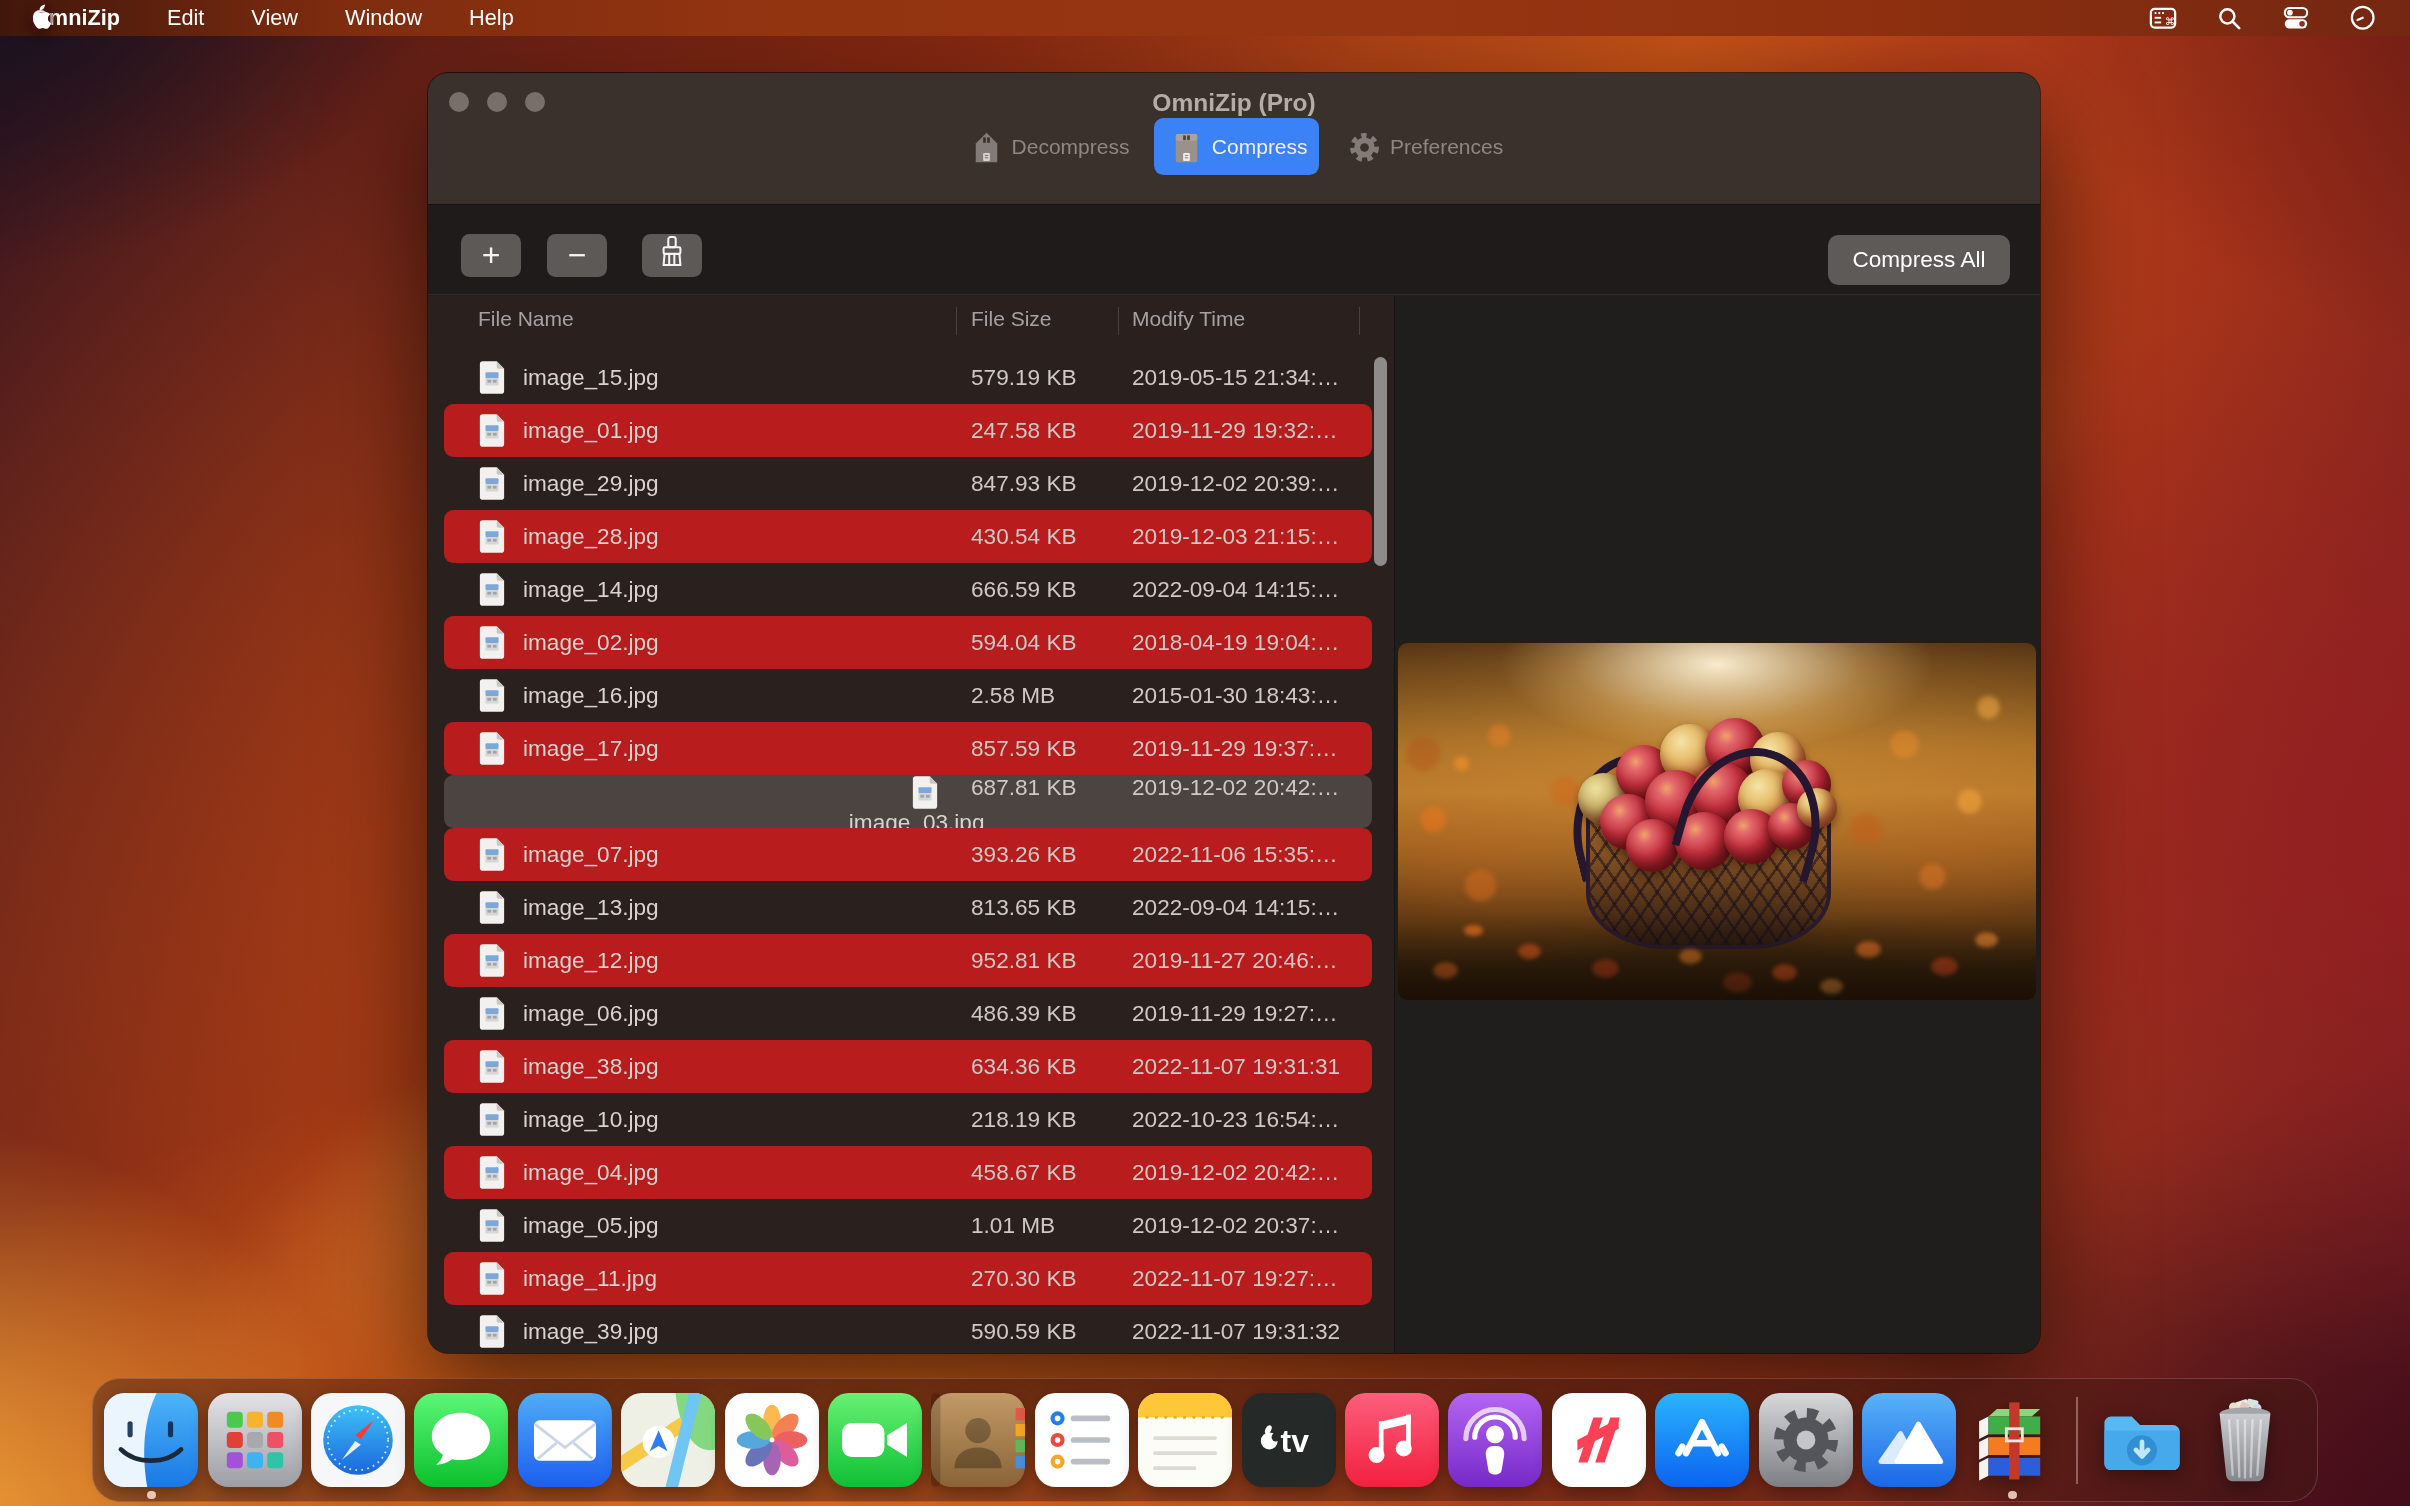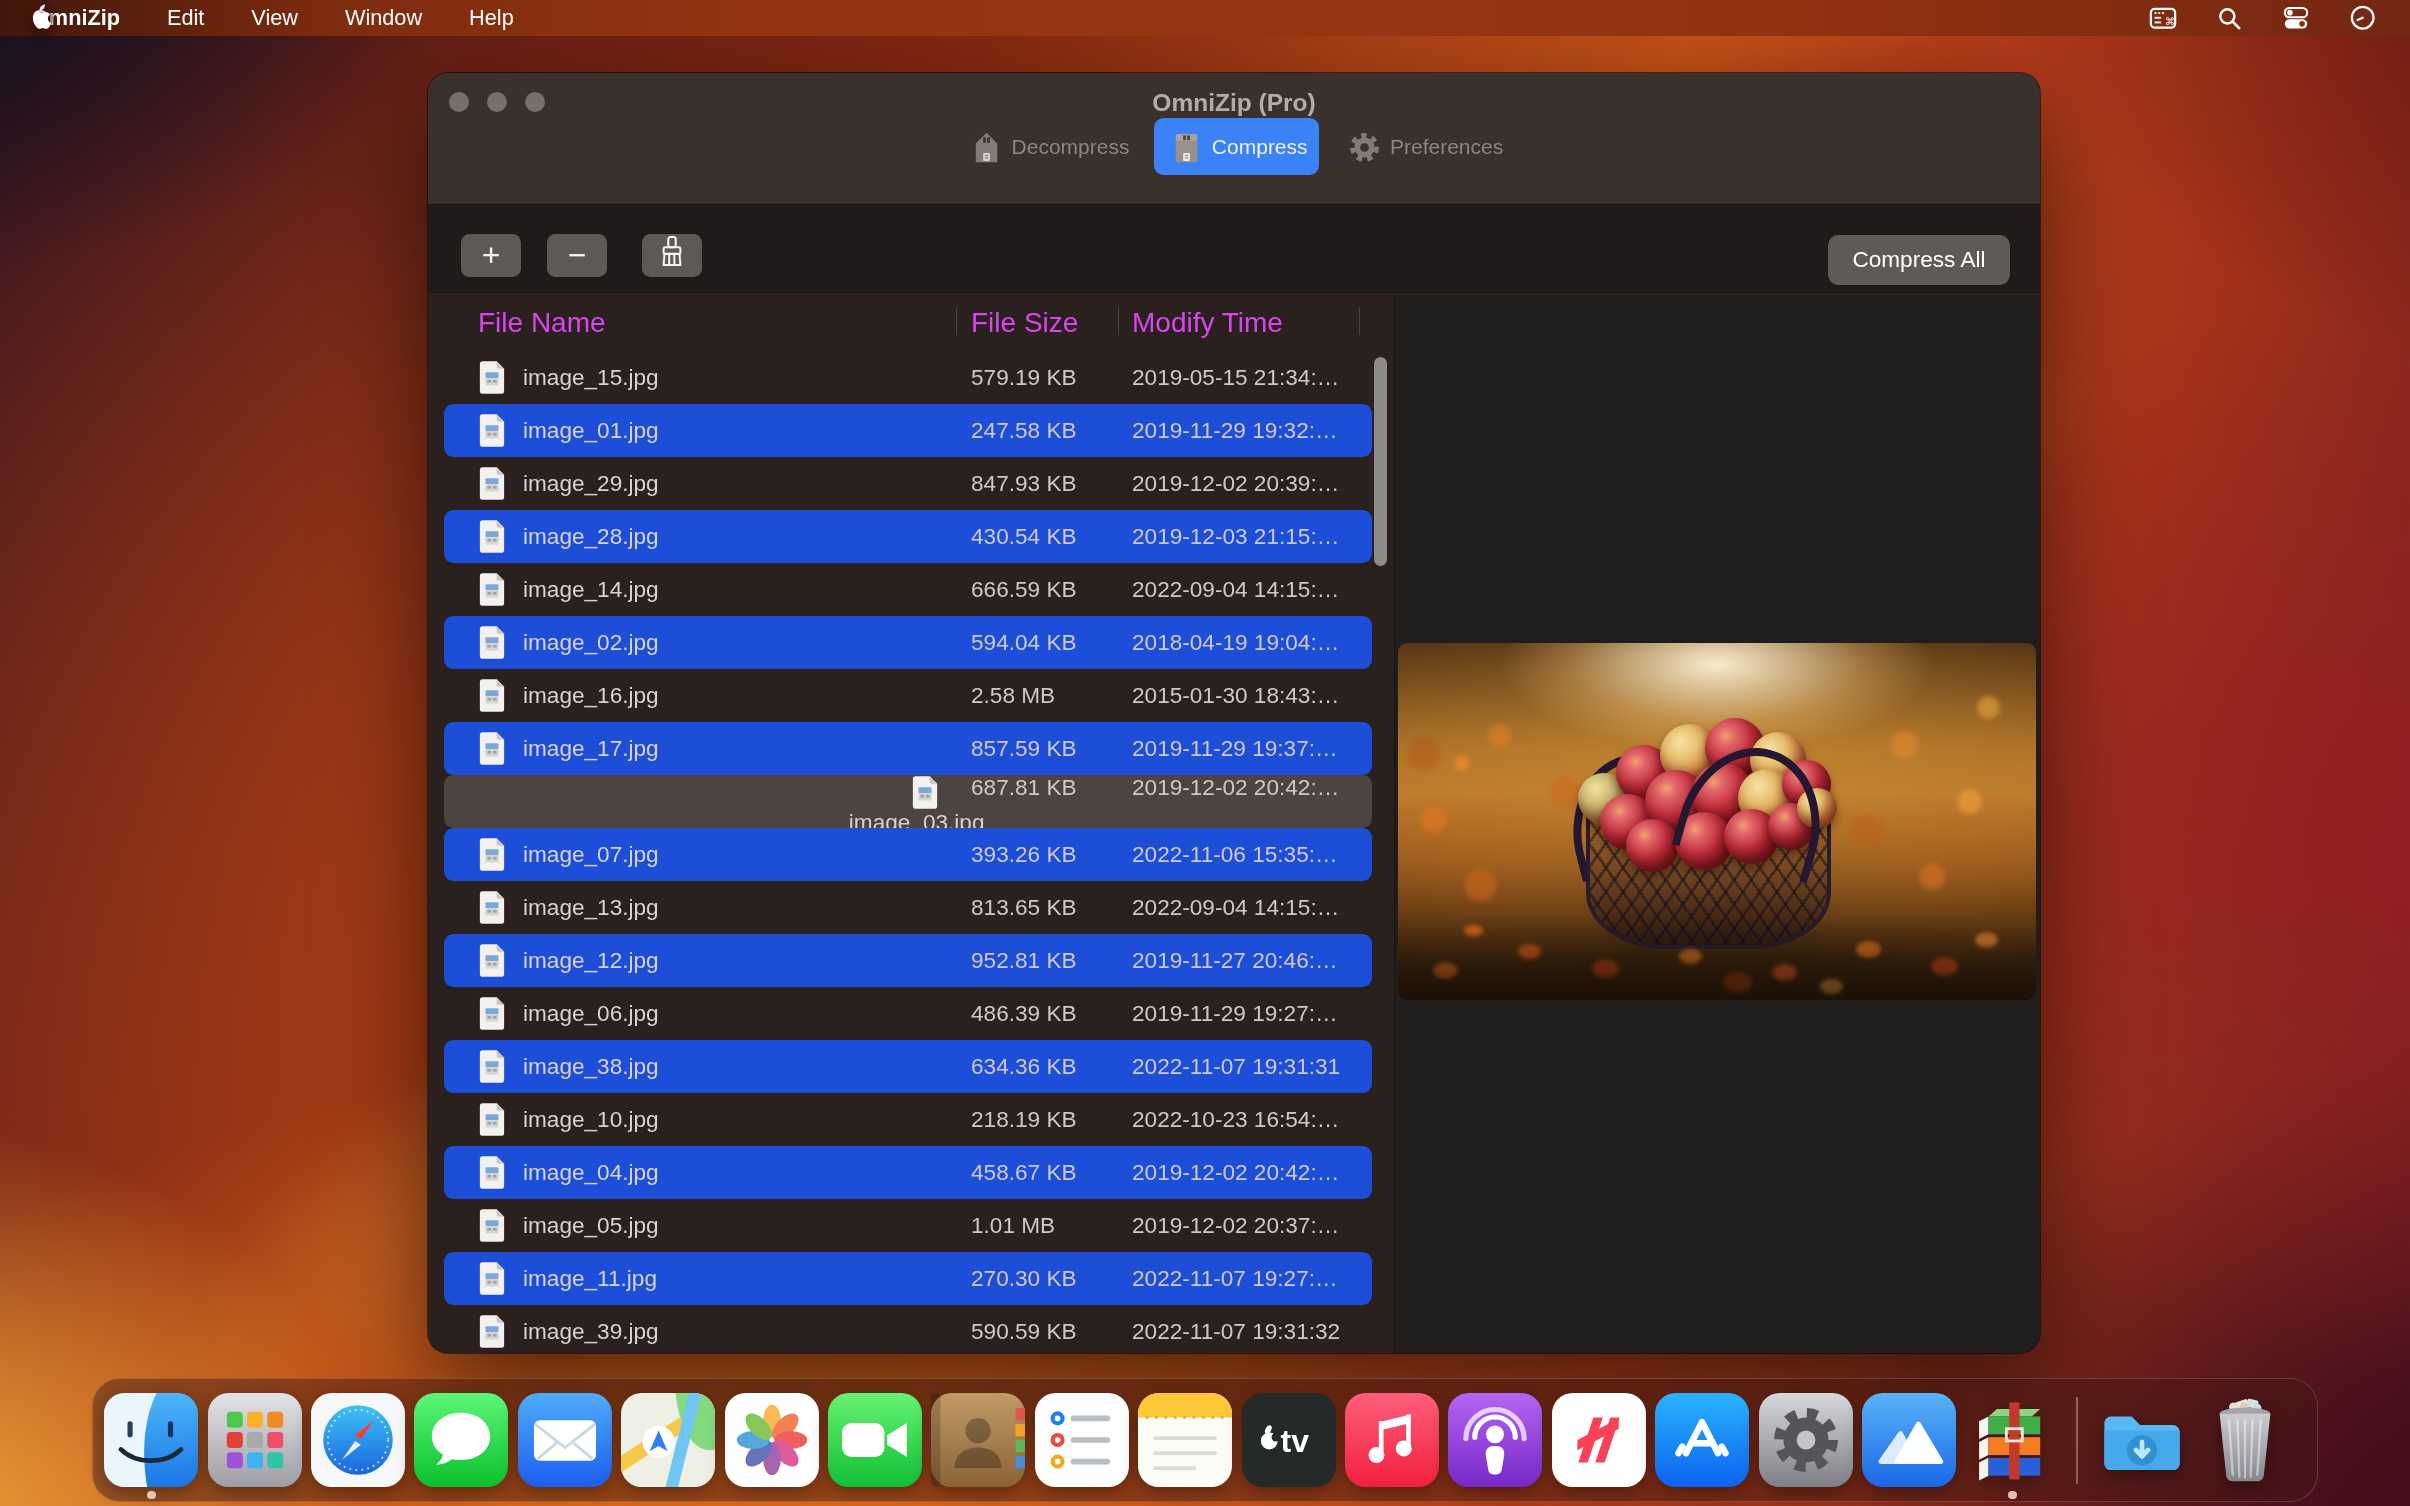--- a/index.html
+++ b/index.html
@@ -65,27 +65,27 @@
   .tb-add { left:33px; } .tb-remove { left:93px; margin-left:26px; } .tb-clean { left:180px; margin-left:34px; }
   .compress-all { position:absolute; right:30px; top:30px; height:50px; padding:0 24.5px;
     border-radius:10.4px; background:#5d5a58; color:#fff; font-size:22.6px; font-weight:500;
     display:flex; align-items:center; }
 
   .content { position:absolute; left:0; right:0; top:223px; bottom:0; display:flex; }
 
   
   .file-panel { position:relative; width:966px; height:100%; background:#2a211f; }
   .t-header { position:relative; height:51px; }
-  .t-header .col { position:absolute; top:11.3px; color:#d946ef; font-size:28px; font-weight:500; }
+  .t-header .col { position:absolute; top:11.3px; color:#a3a3a3; font-size:21px; font-weight:500; }
   .col-name { left:50px; } .col-size { left:543px; } .col-time { left:704px; }
   .t-sep { position:absolute; top:11.3px; width:0.9px; height:28px; background:#4d413c; }
   .rows { position:absolute; left:0; right:0; top:55px; bottom:0; overflow:hidden; }
   .row { position:relative; height:53px; margin:0 21.7px 0 16px; border-radius:9.4px;
     display:flex; align-items:center; color:#d8d3cf; font-size:22.6px; }
-  .row.alt { background:#1d4ed8; }
+  .row.alt { background:#b91c1c; }
   .row.selected { background:#4b4441;flex-direction:column; }
   .row .ficon { margin-left:34px; display:flex; }
   .row .c-name { margin-left:17px; }
   .row .c-size { position:absolute; left:527px; color:#cfc9c5; }
   .row .c-time { position:absolute; left:688px; color:#cfc9c5; }
   .scrolltrack { position:absolute; right:5.6px; top:55px; bottom:3.8px; width:17px; }
   .scrollthumb { position:absolute; right:1.9px; top:5.6px; width:12.2px; height:209px;
     border-radius:6.6px; background:#8e8c8a; }
 
   

